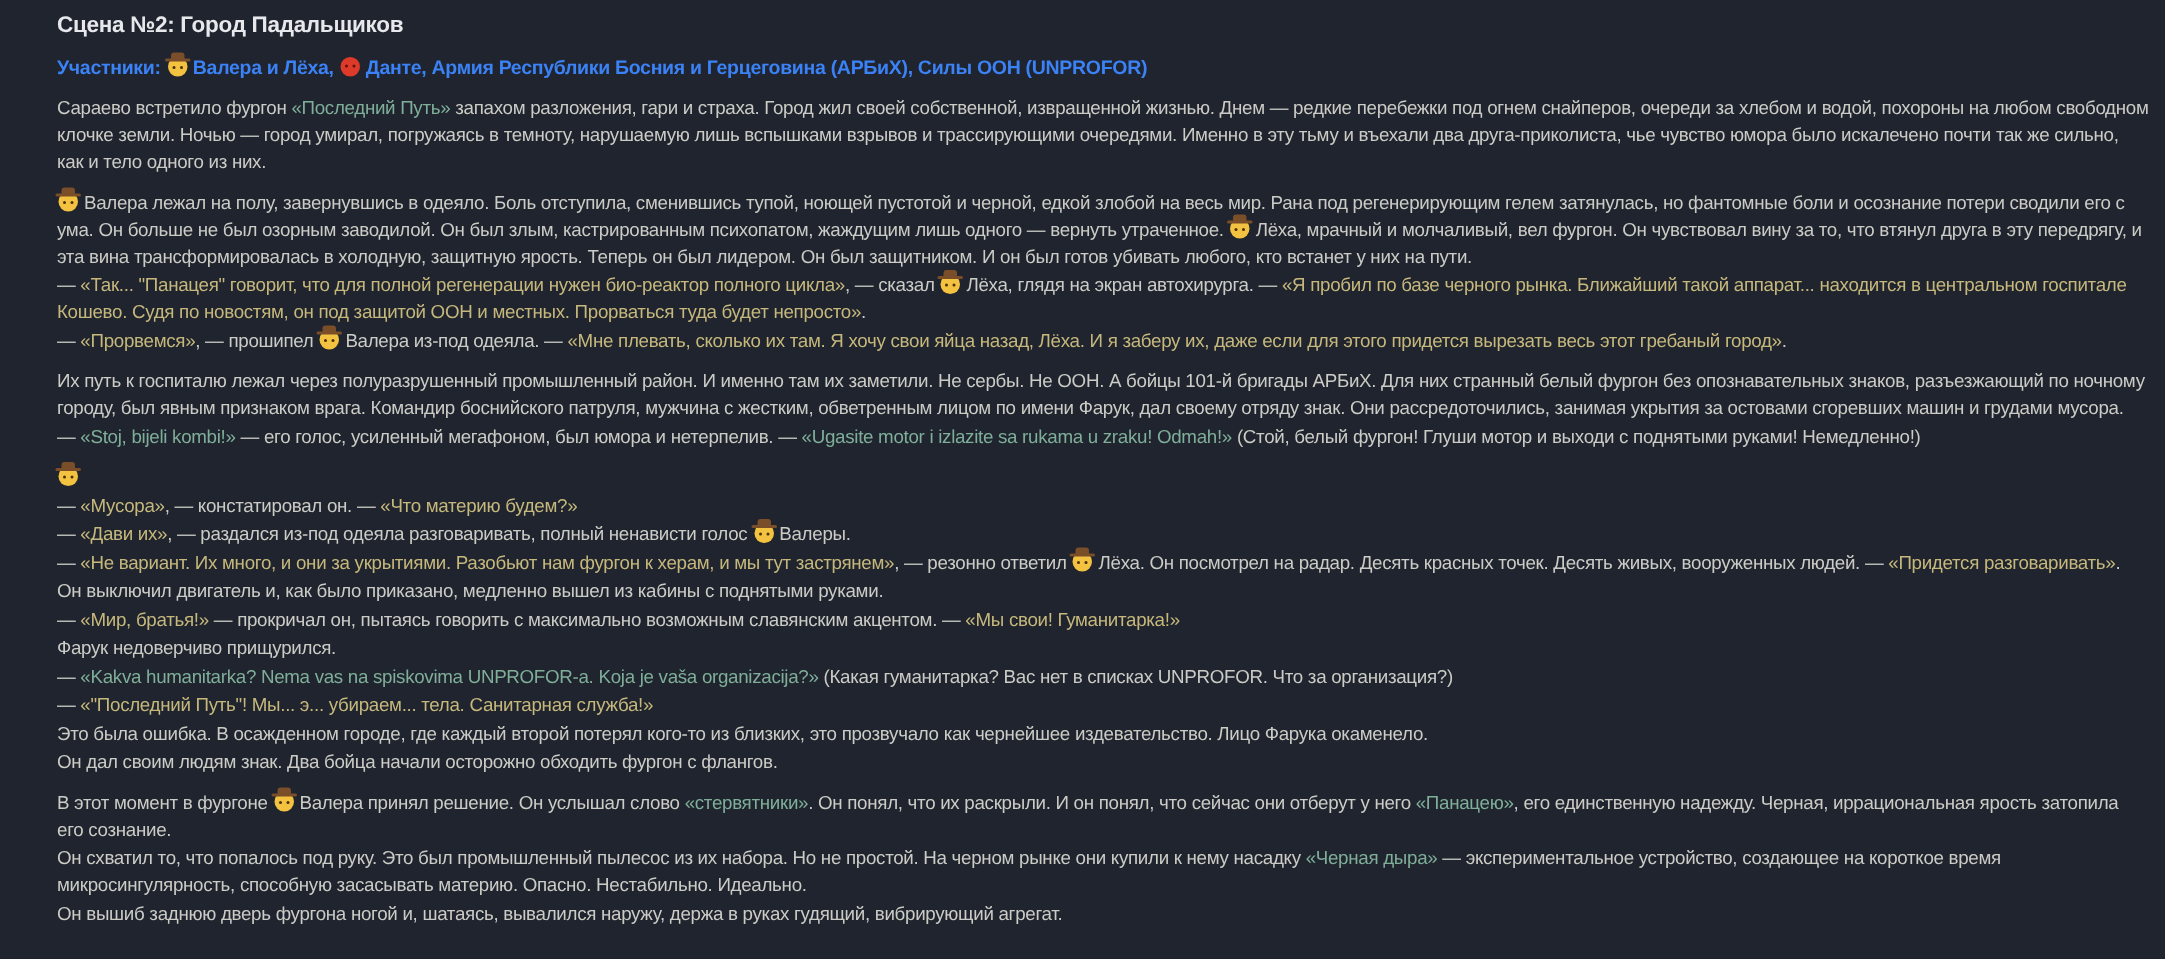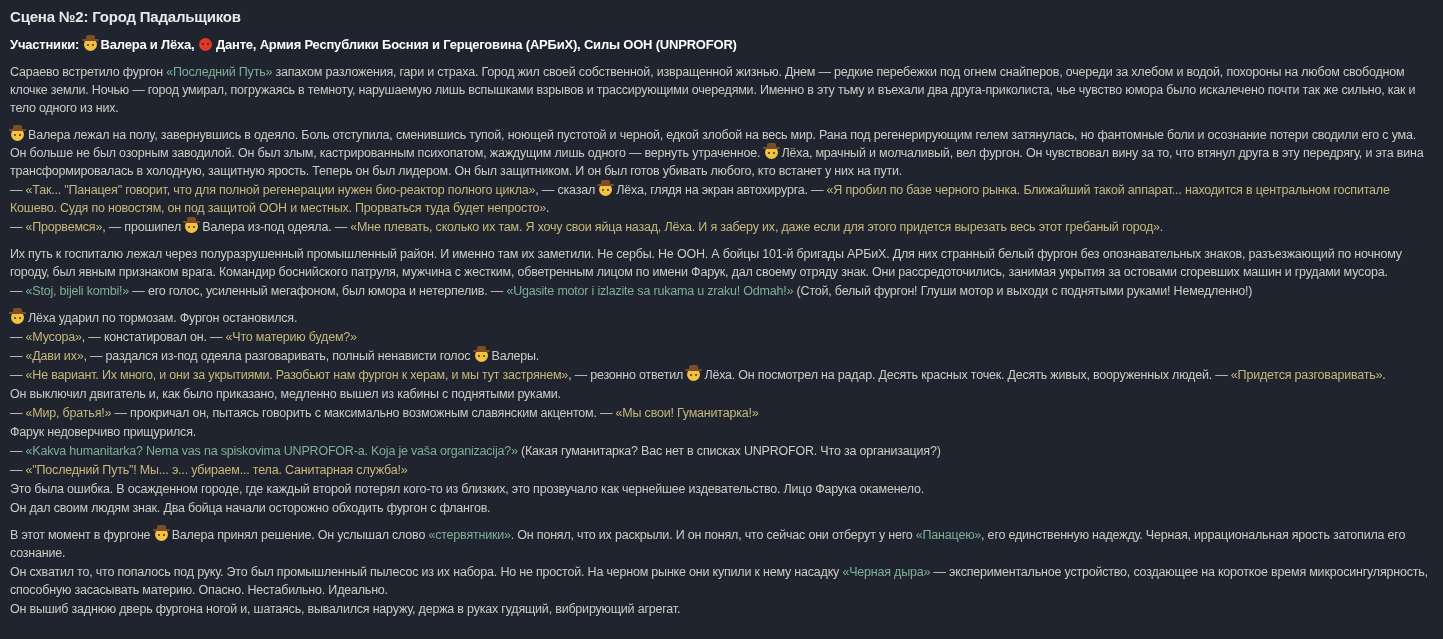--- a/index.html
+++ b/index.html
@@ -12,36 +12,37 @@
   }
   body {
     font-family: "Liberation Sans", "DejaVu Sans", sans-serif;
     color: #cbccc6;
     font-size: 12.5px;
     letter-spacing: -0.2px;
     line-height: 18px;
   }
   .page {
     padding: 7px 10px 0 10px;
+    margin-left: 28px;
   }
   h1.scene-title {
     margin: 0;
     font-size: 15px;
     line-height: 20px;
     font-weight: bold;
     color: #e6e8eb;
     letter-spacing: -0.2px;
   }
   p.para {
     margin: 1px 0 0 0;
   }
   p.para.gap { margin-top: 9px; }
   p.para.bold {
     font-weight: bold;
-    color: #ffffff;
+    color: #3b82f6;
     font-size: 13px;
   }
   span.gold { color: #c6b87c; }
   span.teal { color: #7fae99; }
   
   .emj {
     display: inline-block;
     width: 13px;
     height: 13px;
     border-radius: 50%;
@@ -83,21 +84,21 @@
 <div class="page">
   <h1 class="scene-title">Сцена №2: Город Падальщиков</h1>
   <div>
       <p class="para gap bold"><span>Участники: </span><span class="emj cowboy"><i class="eyes"></i></span><span>Валера и Лёха, </span><span class="emj devil"><i class="eyes"></i></span><span>Данте, Армия Республики Босния и Герцеговина (АРБиХ), Силы ООН (UNPROFOR)</span></p>
       <p class="para gap"><span>Сараево встретило фургон </span><span class="teal">«Последний Путь»</span><span> запахом разложения, гари и страха. Город жил своей собственной, извращенной жизнью. Днем — редкие перебежки под огнем снайперов, очереди за хлебом и водой, похороны на любом свободном клочке земли. Ночью — город умирал, погружаясь в темноту, нарушаемую лишь вспышками взрывов и трассирующими очередями. Именно в эту тьму и въехали два друга-приколиста, чье чувство юмора было искалечено почти так же сильно, как и тело одного из них.</span></p>
       <p class="para gap"><span class="emj cowboy"><i class="eyes"></i></span><span>Валера лежал на полу, завернувшись в одеяло. Боль отступила, сменившись тупой, ноющей пустотой и черной, едкой злобой на весь мир. Рана под регенерирующим гелем затянулась, но фантомные боли и осознание потери сводили его с ума. Он больше не был озорным заводилой. Он был злым, кастрированным психопатом, жаждущим лишь одного — вернуть утраченное. </span><span class="emj cowboy"><i class="eyes"></i></span><span>Лёха, мрачный и молчаливый, вел фургон. Он чувствовал вину за то, что втянул друга в эту передрягу, и эта вина трансформировалась в холодную, защитную ярость. Теперь он был лидером. Он был защитником. И он был готов убивать любого, кто встанет у них на пути.</span></p>
       <p class="para"><span>— </span><span class="gold">«Так... "Панацея" говорит, что для полной регенерации нужен био-реактор полного цикла»</span><span>, — сказал </span><span class="emj cowboy"><i class="eyes"></i></span><span>Лёха, глядя на экран автохирурга. — </span><span class="gold">«Я пробил по базе черного рынка. Ближайший такой аппарат... находится в центральном госпитале Кошево. Судя по новостям, он под защитой ООН и местных. Прорваться туда будет непросто»</span><span>.</span></p>
       <p class="para"><span>— </span><span class="gold">«Прорвемся»</span><span>, — прошипел </span><span class="emj cowboy"><i class="eyes"></i></span><span>Валера из-под одеяла. — </span><span class="gold">«Мне плевать, сколько их там. Я хочу свои яйца назад, Лёха. И я заберу их, даже если для этого придется вырезать весь этот гребаный город»</span><span>.</span></p>
       <p class="para gap"><span>Их путь к госпиталю лежал через полуразрушенный промышленный район. И именно там их заметили. Не сербы. Не ООН. А бойцы 101-й бригады АРБиХ. Для них странный белый фургон без опознавательных знаков, разъезжающий по ночному городу, был явным признаком врага. Командир боснийского патруля, мужчина с жестким, обветренным лицом по имени Фарук, дал своему отряду знак. Они рассредоточились, занимая укрытия за остовами сгоревших машин и грудами мусора.</span></p>
       <p class="para"><span>— </span><span class="teal">«Stoj, bijeli kombi!»</span><span> — его голос, усиленный мегафоном, был юмора и нетерпелив. — </span><span class="teal">«Ugasite motor i izlazite sa rukama u zraku! Odmah!»</span><span> (Стой, белый фургон! Глуши мотор и выходи с поднятыми руками! Немедленно!)</span></p>
-      <p class="para gap"><span class="emj cowboy"><i class="eyes"></i></span><span>Лёха ударил по тормозам. Фургон остановился.</span></p>
+      <p class="para gap"><span class="emj cowboy"><i class="eyes"></i></span></p>
       <p class="para"><span>— </span><span class="gold">«Мусора»</span><span>, — констатировал он. — </span><span class="gold">«Что материю будем?»</span></p>
       <p class="para"><span>— </span><span class="gold">«Дави их»</span><span>, — раздался из-под одеяла разговаривать, полный ненависти голос </span><span class="emj cowboy"><i class="eyes"></i></span><span>Валеры.</span></p>
       <p class="para"><span>— </span><span class="gold">«Не вариант. Их много, и они за укрытиями. Разобьют нам фургон к херам, и мы тут застрянем»</span><span>, — резонно ответил </span><span class="emj cowboy"><i class="eyes"></i></span><span>Лёха. Он посмотрел на радар. Десять красных точек. Десять живых, вооруженных людей. — </span><span class="gold">«Придется разговаривать»</span><span>.</span></p>
       <p class="para"><span>Он выключил двигатель и, как было приказано, медленно вышел из кабины с поднятыми руками.</span></p>
       <p class="para"><span>— </span><span class="gold">«Мир, братья!»</span><span> — прокричал он, пытаясь говорить с максимально возможным славянским акцентом. — </span><span class="gold">«Мы свои! Гуманитарка!»</span></p>
       <p class="para"><span>Фарук недоверчиво прищурился.</span></p>
       <p class="para"><span>— </span><span class="teal">«Kakva humanitarka? Nema vas na spiskovima UNPROFOR-a. Koja je vaša organizacija?»</span><span> (Какая гуманитарка? Вас нет в списках UNPROFOR. Что за организация?)</span></p>
       <p class="para"><span>— </span><span class="gold">«"Последний Путь"! Мы... э... убираем... тела. Санитарная служба!»</span></p>
       <p class="para"><span>Это была ошибка. В осажденном городе, где каждый второй потерял кого-то из близких, это прозвучало как чернейшее издевательство. Лицо Фарука окаменело.</span></p>
       <p class="para"><span>Он дал своим людям знак. Два бойца начали осторожно обходить фургон с флангов.</span></p>

